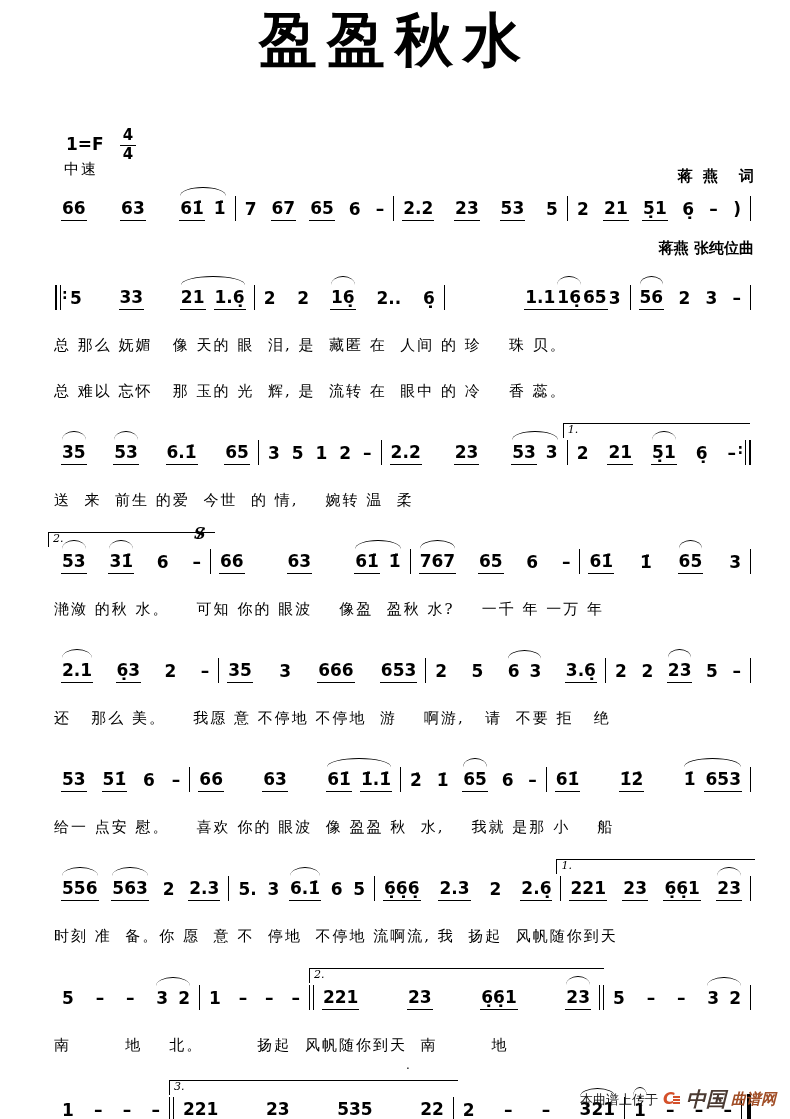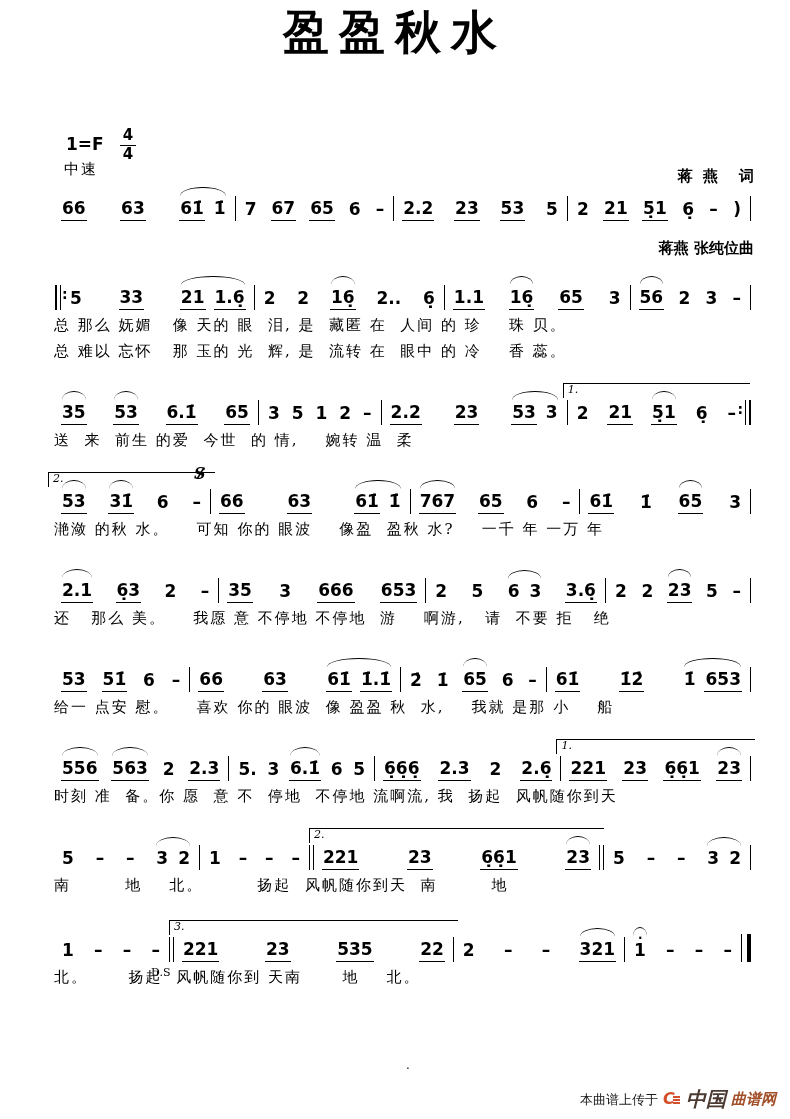--- a/index.html
+++ b/index.html
@@ -1,19 +1,19 @@
 <!DOCTYPE html>
 <html><head>
 <meta charset="utf-8">
 <style>
   html,body{margin:0;padding:0;background:#e8e8e8;}
   .page{position:relative;width:790px;height:1119px;background:#ffffff;color:#000;
         font-family:"DejaVu Sans",sans-serif;overflow:hidden;margin:0 auto;}
   .title{position:absolute;top:2px;left:0;right:0;text-align:center;
-         font-family:"DejaVu Serif",serif;font-weight:bold;font-size:46px;
+         font-family:"DejaVu Serif",serif;font-weight:bold;font-size:58px;
          letter-spacing:10px;margin:0;}
   .credits{position:absolute;top:116px;right:36px;text-align:right;
            font-size:15px;font-weight:bold;line-height:1.6;white-space:pre;}
   .keyrow{position:absolute;top:128px;left:66px;font-size:17px;font-weight:bold;}
   .ts{display:inline-block;vertical-align:middle;text-align:center;
       margin-left:16px;line-height:1.05;font-size:15px;}
   .ts .top{display:block;border-bottom:1.6px solid #000;padding:0 3px 1px;}
   .ts .bot{display:block;padding-top:1px;}
   .tempo{position:absolute;top:160px;left:64px;font-size:15px;letter-spacing:2px;}
   #systems{position:absolute;top:178px;left:54px;right:38px;}
@@ -45,21 +45,21 @@
   .volta{position:absolute;top:-17px;left:-6px;right:-6px;height:14px;
        border-top:1.2px solid #000;border-left:1.2px solid #000;
        font-size:11px;font-style:italic;font-family:"DejaVu Serif",serif;
        padding-left:4px;line-height:12px;}
   .segno{position:absolute;top:-24px;left:-18px;width:14px;height:18px;
        font-family:"DejaVu Serif",serif;font-style:italic;font-weight:bold;font-size:16px;line-height:18px;}
   .segno::after{content:"/";position:absolute;left:4px;top:-1px;font-style:normal;
        font-size:15px;transform:rotate(14deg);}
   .ds{position:absolute;bottom:-17px;left:-24px;font-size:11px;font-family:"DejaVu Serif",serif;}
   .lyric{white-space:pre;font-size:15px;font-family:"DejaVu Serif",serif;
-       margin-top:4px;letter-spacing:2px;line-height:22px;}
+       margin-top:24px;letter-spacing:2px;line-height:22px;}
   .artifact-dot{position:absolute;left:406px;top:1058px;font-size:12px;}
   .footer{position:absolute;right:14px;bottom:6px;display:flex;align-items:center;gap:5px;}
   .upload-text{font-size:13px;color:#1a1a1a;}
   .logo{position:relative;width:18px;height:15px;display:inline-block;flex:none;}
   .logo::before{content:"C";position:absolute;left:0;top:-3px;color:#d4502a;
        font-weight:900;font-style:italic;font-size:16px;}
   .logo::after{content:"";position:absolute;right:1px;top:4px;width:7px;height:2px;
        background:#d4502a;box-shadow:0 3px 0 #d4502a,0 6px 0 #d4502a;}
   .site-dark{font-size:20px;font-weight:bold;color:#4a3a32;font-style:italic;}
   .site-red{font-size:15px;font-weight:bold;color:#a14f28;font-style:italic;}
@@ -181,21 +181,21 @@
               <span class="sub beam">16̣</span>
             </span>
             <span class="tok">
               <span class="sub">2..</span>
             </span>
             <span class="tok">
               <span class="sub">6̣</span>
             </span>
           </span>
           <span class="bar" data-sym="|"></span>
-          <span class="measure" style="flex-grow: 9;">
+          <span class="measure" style="flex-grow: 9; justify-content: flex-end;">
             <span class="tok">
               <span class="sub beam">1.1</span>
             </span>
             <span class="tok arc">
               <span class="sub beam">16̣</span>
             </span>
             <span class="tok">
               <span class="sub beam">65</span>
             </span>
             <span class="tok">

